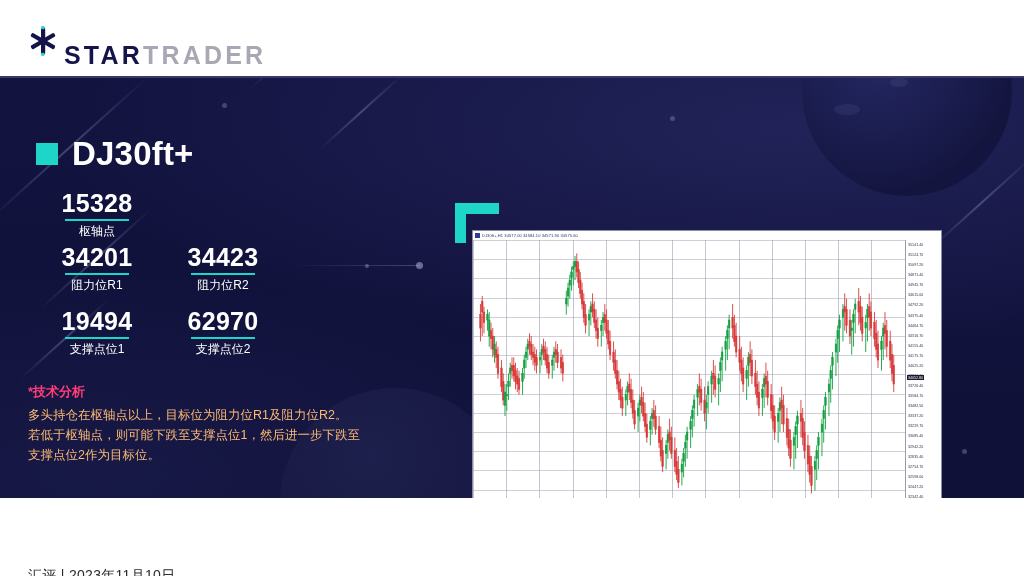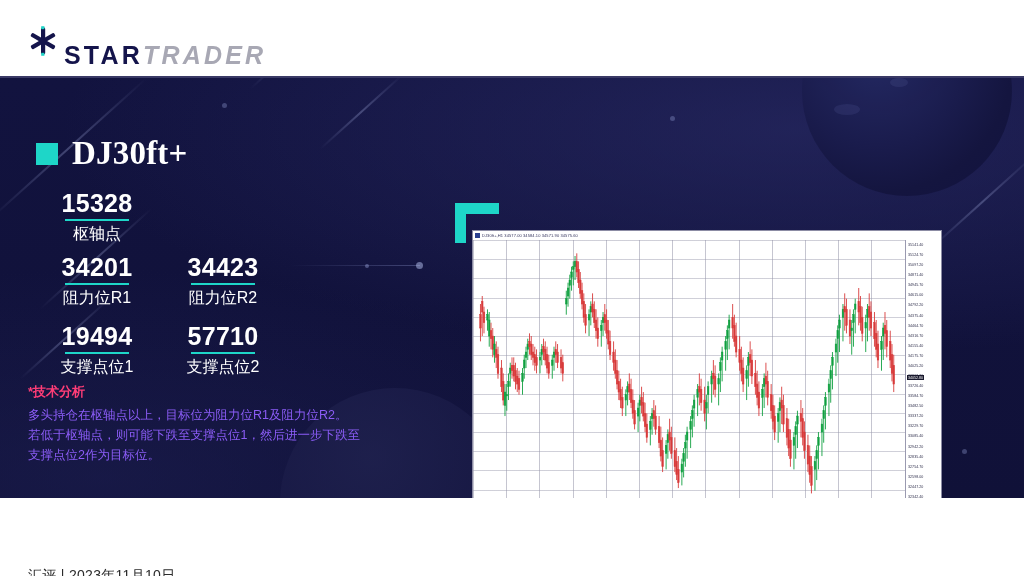--- a/index.html
+++ b/index.html
@@ -51,21 +51,21 @@
   }
   .logo-word {
     display: flex;
     align-items: baseline;
     letter-spacing: 3.2px;
     font-size: 25px;
     font-weight: bold;
     margin-top: 28px;
   }
   .logo-star { color: #14144b; }
-  .logo-trader { color: #a8a8b4; font-weight: bold; font-style: italic; }
+  .logo-trader { color: #a8a8b4; font-weight: bold; }
 
   
   .stage {
     position: absolute;
     left: 0; top: 78px;
     width: 1024px; height: 420px;
     background: #11123f;
     overflow: hidden;
   }
   .stage-grad {
@@ -112,21 +112,20 @@
     height: 1px;
     background: linear-gradient(90deg, rgba(150,160,215,0) 0%, rgba(150,160,215,0.35) 100%);
   }
 
   
   .title-row {
     position: absolute;
     left: 36px; top: 57px;
     display: flex;
     align-items: center;
-    font-family: Liberation Serif, serif;
   }
   .title-square {
     width: 22px; height: 22px;
     background: #1ed6c8;
     margin-right: 14px;
     flex: 0 0 auto;
   }
   .title-text {
     color: #ffffff;
     font-size: 33px;
@@ -136,21 +135,21 @@
   }
 
   .pivot-main {
     position: absolute;
     left: 52px; top: 112px;
     width: 90px;
     text-align: center;
   }
   .lvl-grid {
     position: absolute;
-    left: 52px; top: 176px;
+    left: 52px; top: 166px;
     width: 250px;
   }
   .lvl-row {
     display: flex;
     gap: 36px;
     margin-bottom: 14px;
   }
   .lvl-cell { width: 90px; text-align: center; }
 
   .lvl-value {
@@ -160,38 +159,38 @@
     line-height: 1.05;
     letter-spacing: .3px;
   }
   .lvl-ul {
     width: 64px; height: 2px;
     background: #1ed6c8;
     margin: 3px auto 3px auto;
   }
   .lvl-label {
     color: #ffffff;
-    font-size: 16px;
+    font-size: 12px;
     line-height: 1.3;
     white-space: nowrap;
   }
 
   .analysis {
     position: absolute;
     left: 28px; top: 305px;
     width: 370px;
   }
   .analysis-title {
     color: #ff3d77;
     font-size: 13px;
     font-weight: bold;
     margin-bottom: 5px;
   }
   .analysis-body {
-    color: #8b5cf6;
+    color: #fdba74;
     font-size: 12.5px;
     line-height: 1.58;
   }
 
   
   .bracket {
     position: absolute;
     background: transparent;
   }
   .bracket i {
@@ -372,21 +371,21 @@
           <div class="lvl-label">阻力位R2</div>
         </div>
       </div>
       <div class="lvl-row">
         <div class="lvl-cell">
           <div class="lvl-value">19494</div>
           <div class="lvl-ul"></div>
           <div class="lvl-label">支撑点位1</div>
         </div>
         <div class="lvl-cell">
-          <div class="lvl-value">57710</div>
+          <div class="lvl-value">62970</div>
           <div class="lvl-ul"></div>
           <div class="lvl-label">支撑点位2</div>
         </div>
       </div>
     </div>
 
     <div class="analysis">
       <div class="analysis-title">*技术分析</div>
       <div class="analysis-body">
         <div>多头持仓在枢轴点以上，目标位为阻力位R1及阻力位R2。</div>

